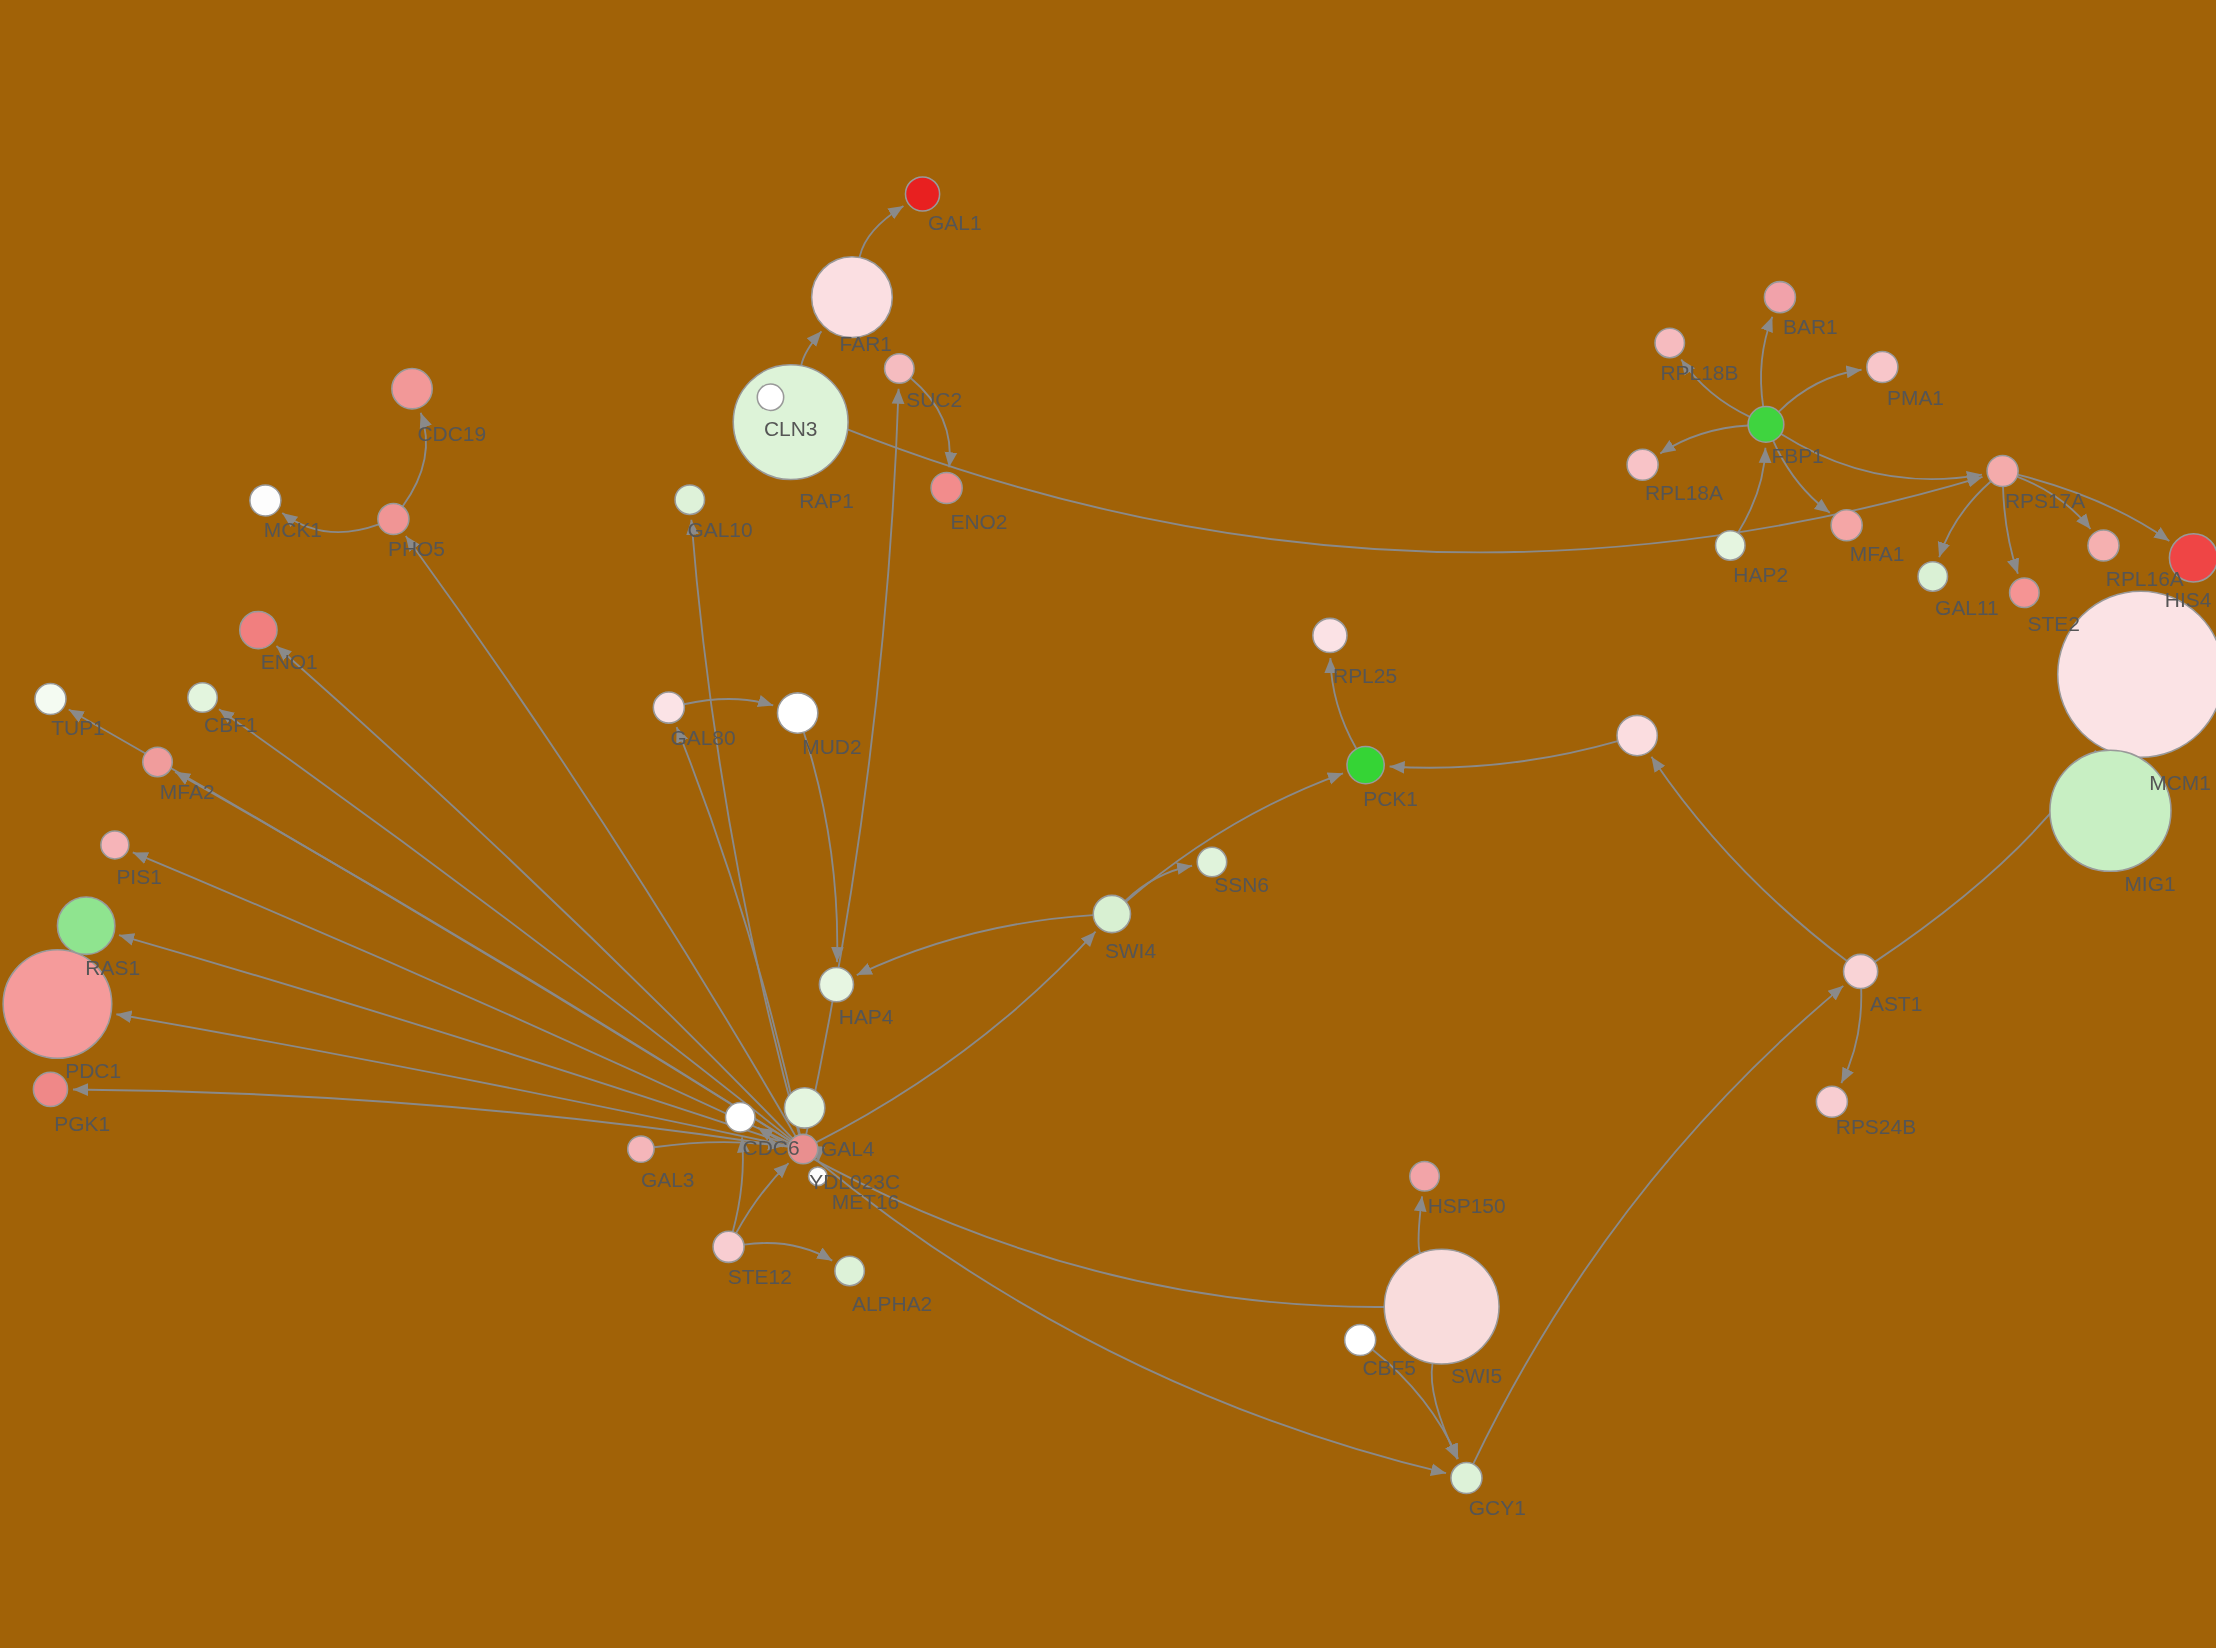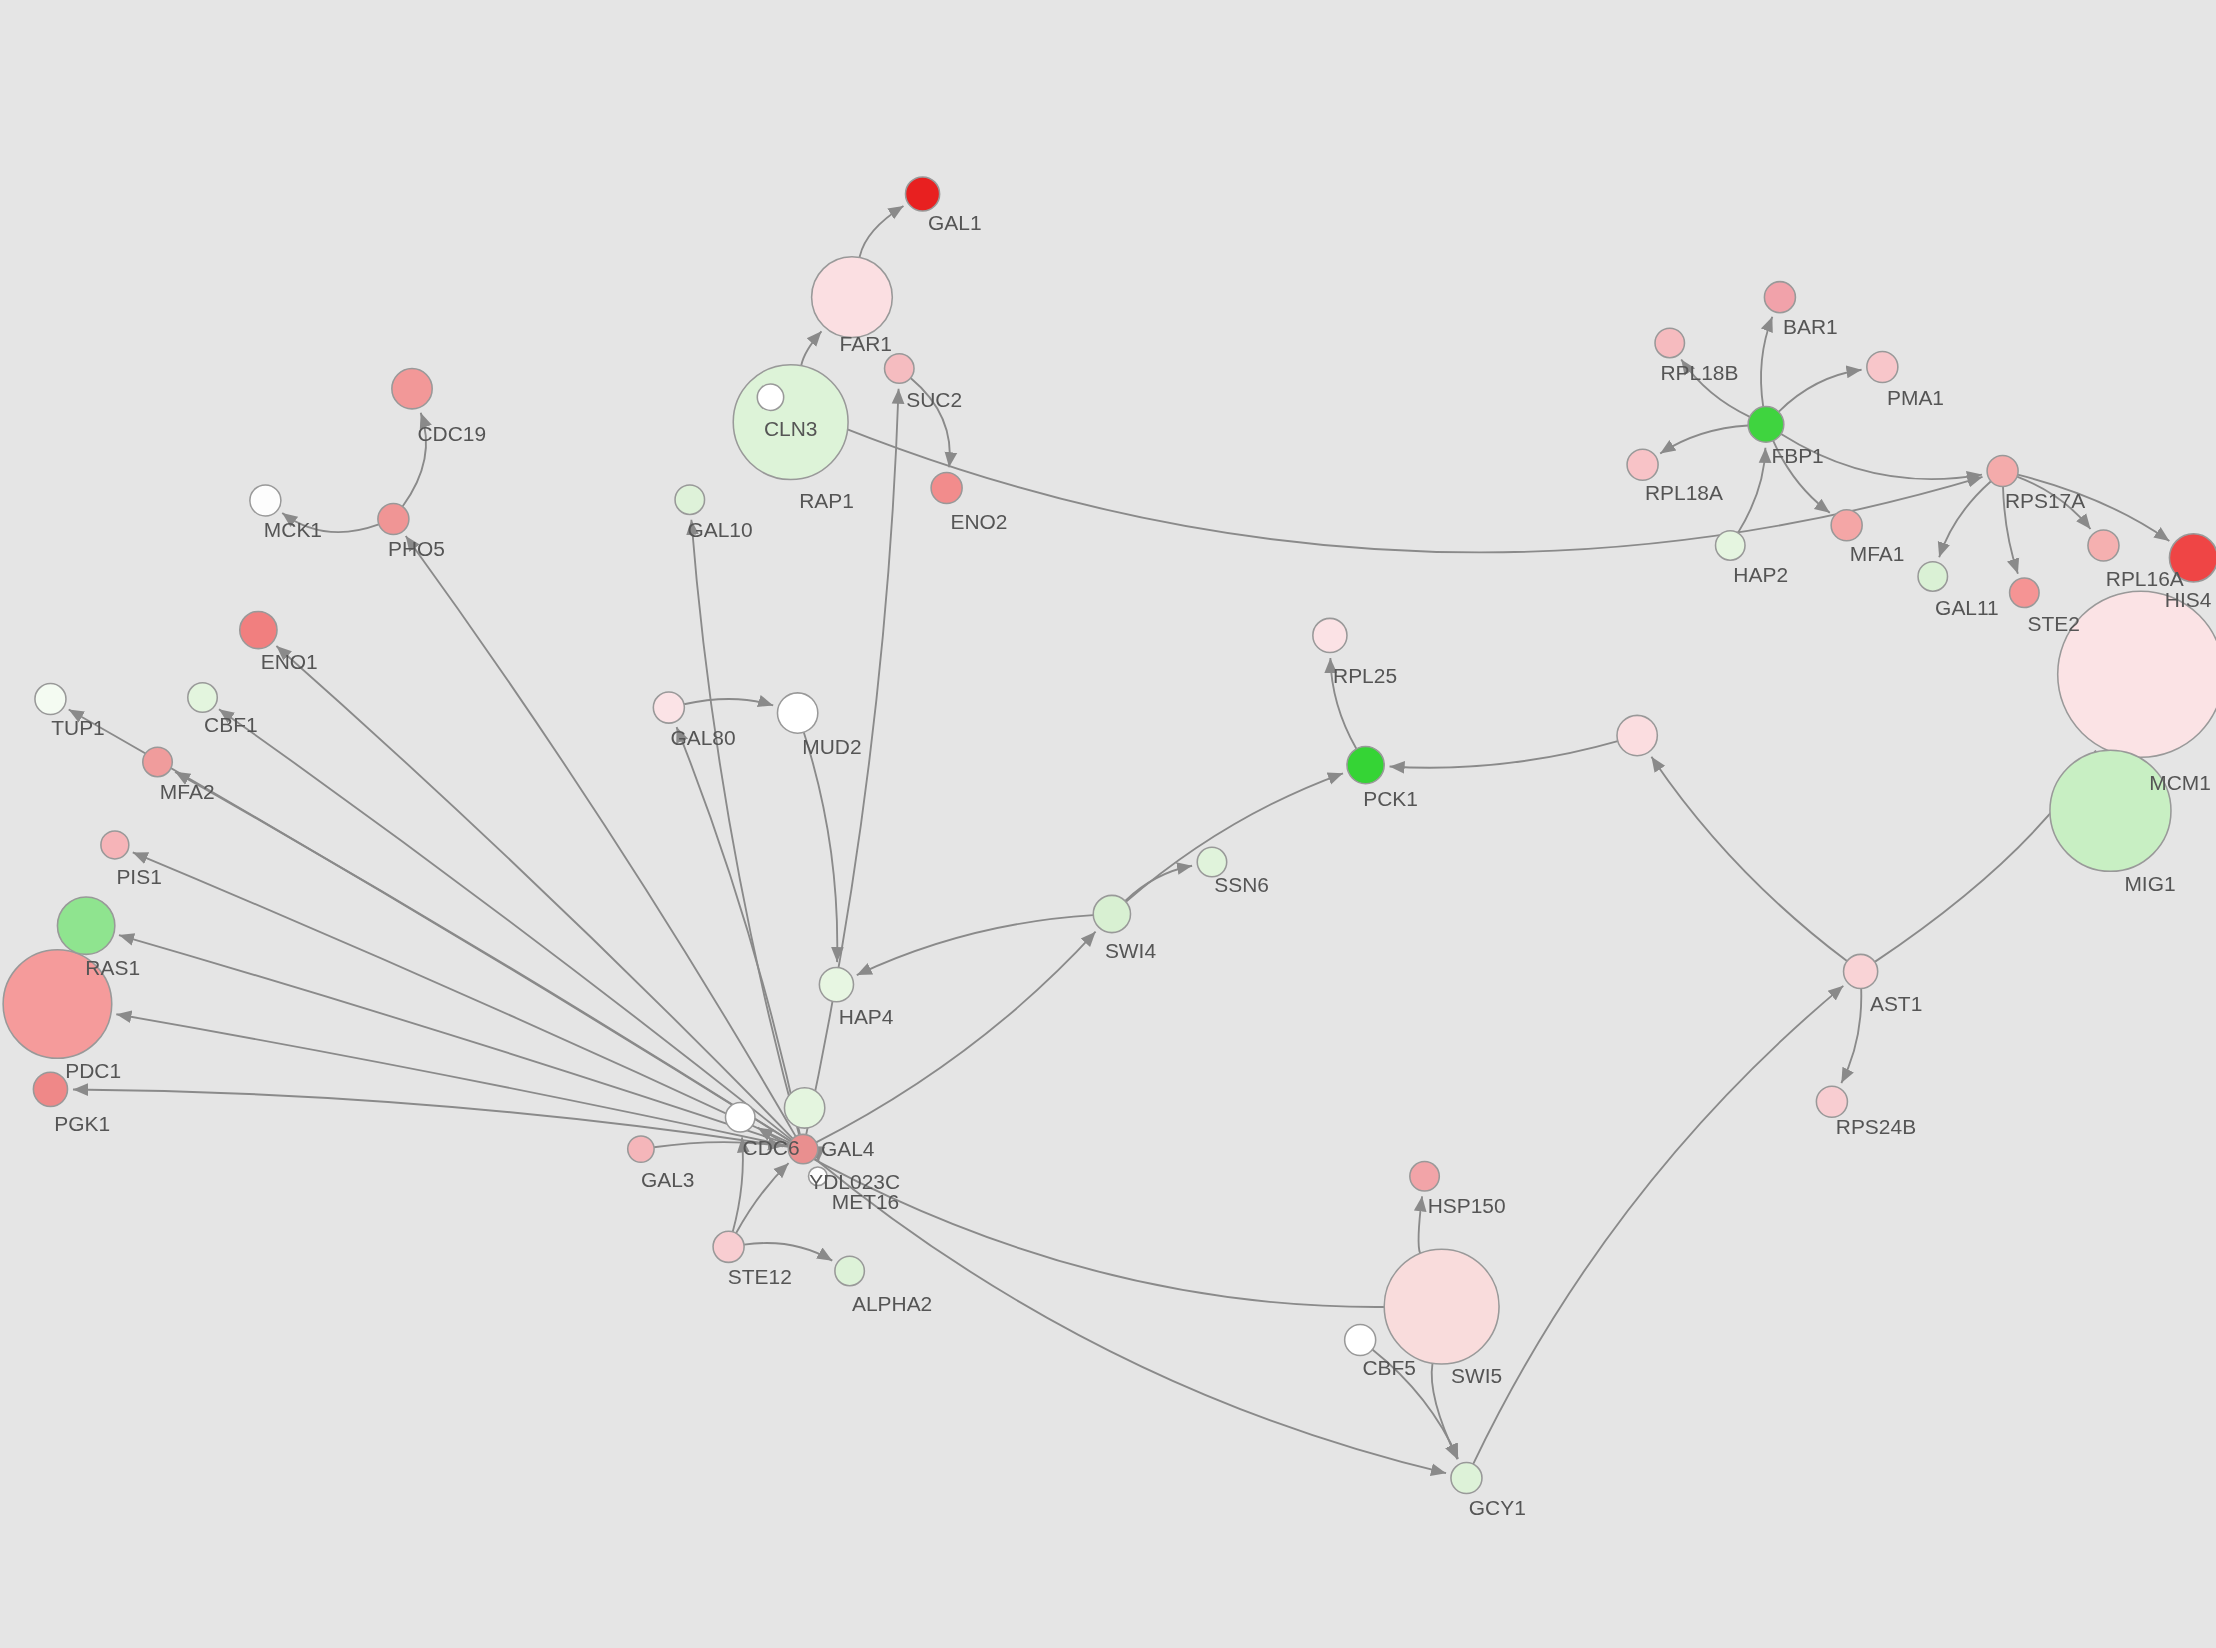--- a/index.html
+++ b/index.html
@@ -1,17 +1,17 @@
 <!DOCTYPE html>
 <html style="font-size:12.4px"><head>
 <meta charset="utf-8">
 <style>
   html,body{margin:0;padding:0;background:#ffffff;}
   body{font-family:"Liberation Sans","DejaVu Sans",sans-serif;}
-  #stage{width:2216px;height:1648px;position:relative;overflow:hidden;background:#e5e5e5;}
+  #stage{width:2216px;height:1648px;position:relative;overflow:hidden;background:#a16207;}
   svg{display:block;}
   .node{stroke:#999999;stroke-width:2;}
   .edge{fill:none;stroke:#8a8a8a;stroke-width:2.4;}
   .nodelabel{fill:#555555;font-size:27px;font-family:"Liberation Sans","DejaVu Sans",sans-serif;}
 </style>
 </head>
 <body>
 
 <div id="stage">
   <svg id="graph" width="2216" height="1648" viewBox="0 0 2856 2124" xmlns="http://www.w3.org/2000/svg">

